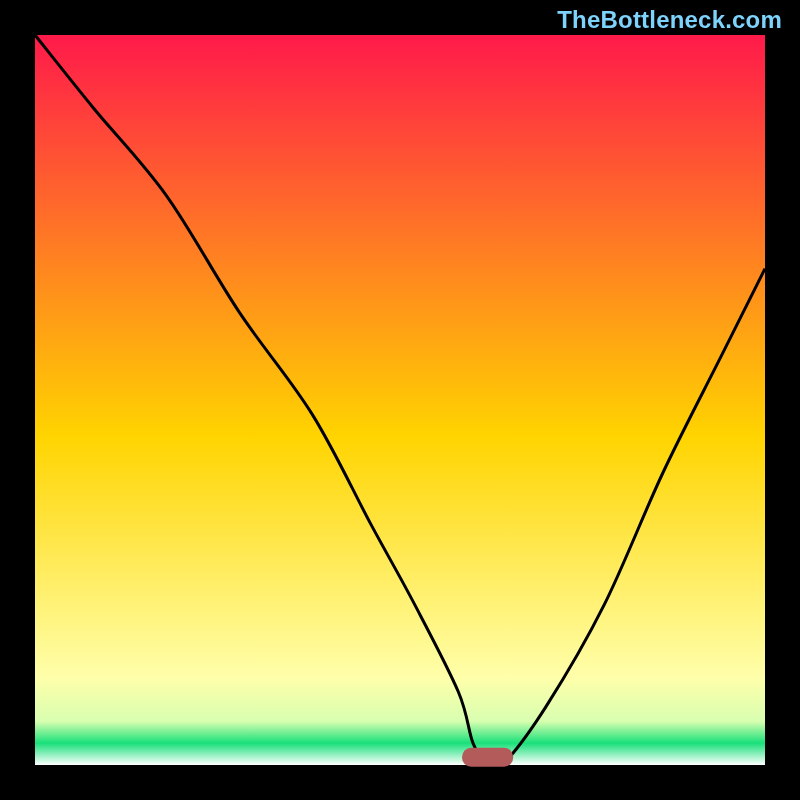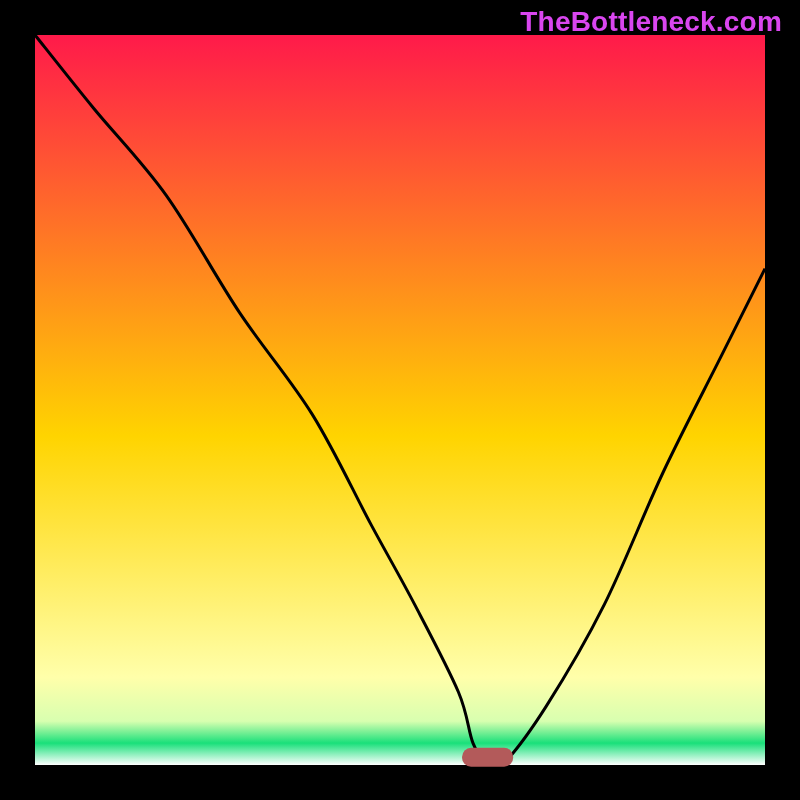--- a/index.html
+++ b/index.html
@@ -16,23 +16,23 @@
     top: 0;
     width: 800px;
     height: 800px;
     background: #000;
   }
   .watermark {
     position: absolute;
     top: 6px;
     right: 18px;
     font-family: Arial, Helvetica, sans-serif;
-    font-size: 28px;
+    font-size: 24px;
     font-weight: 600;
-    color: #d946ef;
+    color: #7dd3fc;
     letter-spacing: 0.2px;
   }
   svg {
     position: absolute;
     left: 0;
     top: 0;
   }
 </style>
 </head>
 <body>

